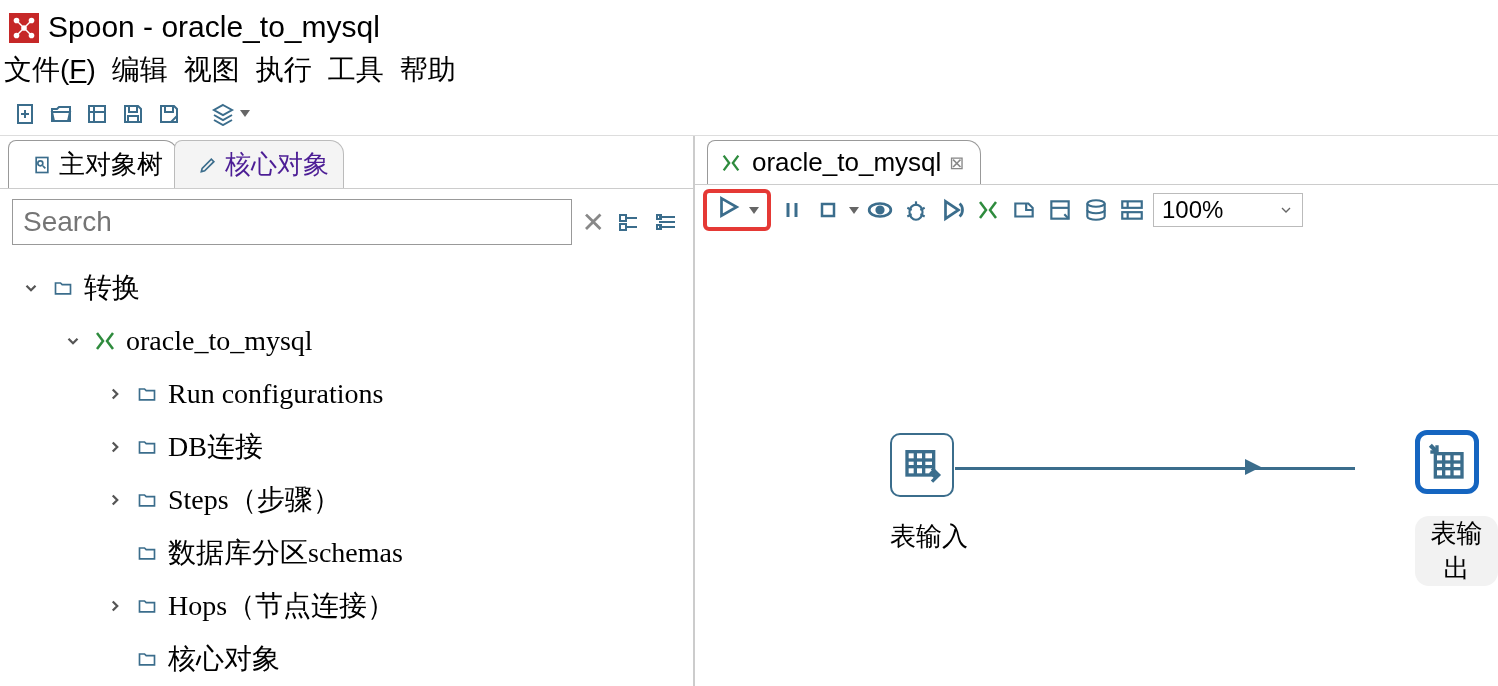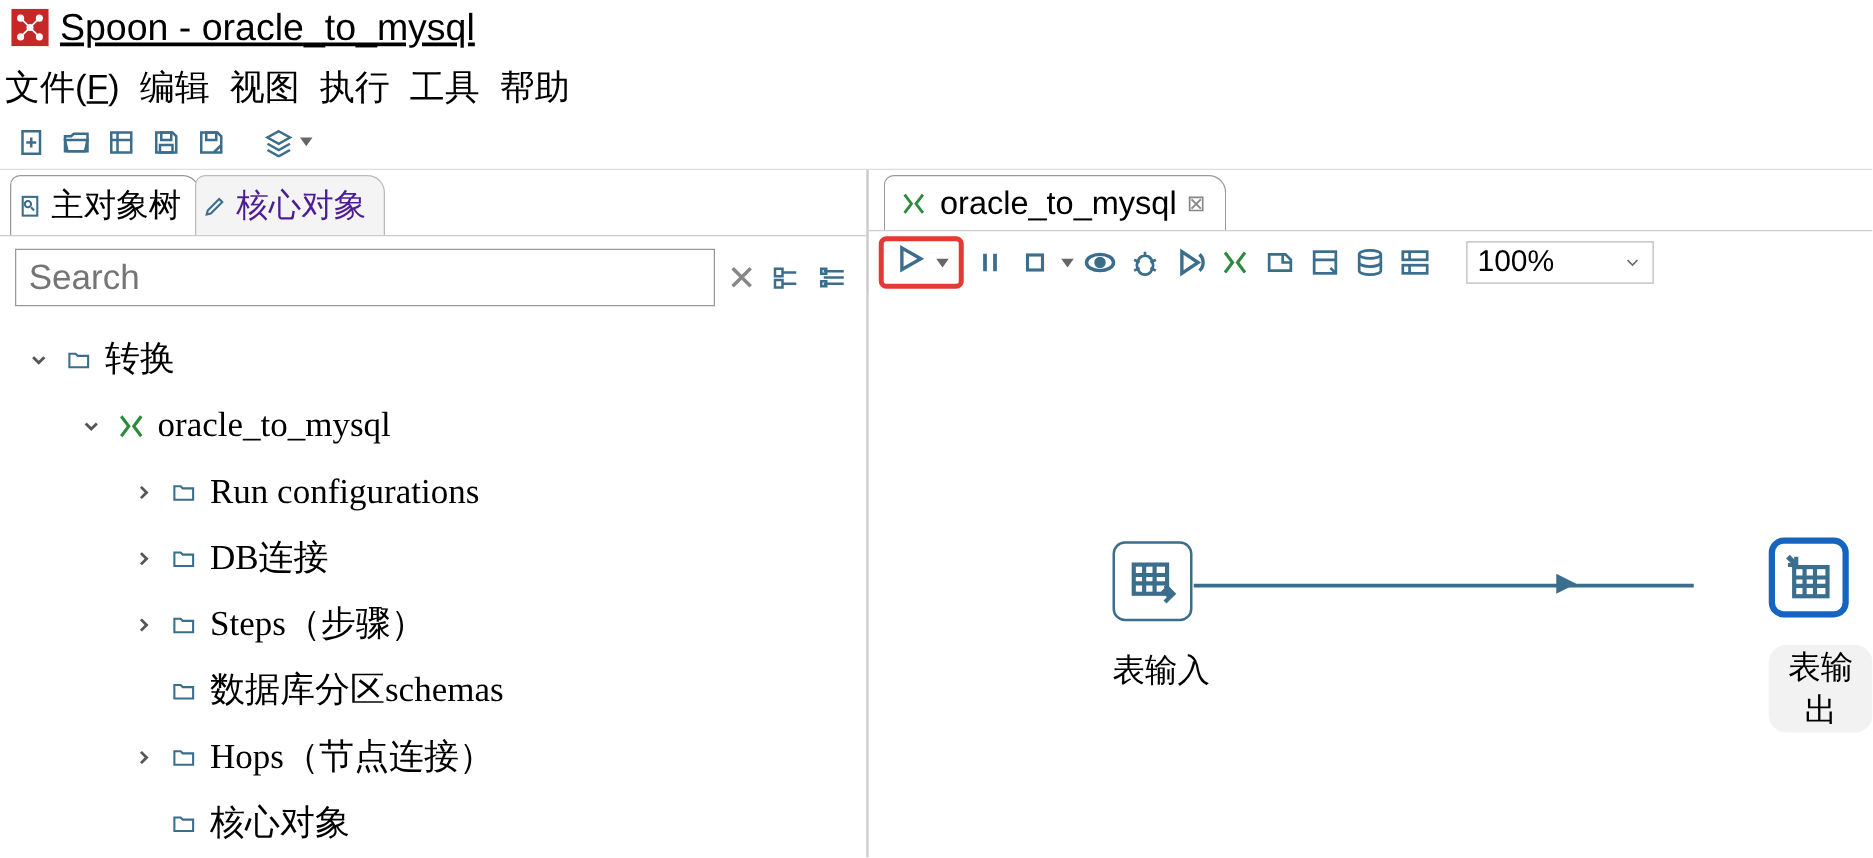--- a/index.html
+++ b/index.html
@@ -7,25 +7,24 @@
     font-family: "Segoe UI", "Microsoft YaHei", sans-serif;
     font-size: 24px;
     background: #fff;
     color: #000;
     width: 1498px;
     height: 686px;
     overflow: hidden;
   }
   .titlebar {
     display: flex;
-    align-items: flex-start;
+    align-items: flex-end;
     padding: 6px 8px 4px 8px;
     height: 48px;
     gap: 8px;
-    text-decoration: underline;
   }
   .titlebar .app-icon {
     width: 32px; height: 32px;
     display:flex;align-items:center;justify-content:center;
   }
   .titlebar-text { font-size: 30px; }
   .menubar {
     display: flex;
     gap: 16px;
     padding: 4px 4px;
@@ -62,21 +61,21 @@
     display:flex;flex-direction:column;
     padding-top: 4px;
   }
   .tabs {
     display:flex;
     padding-left: 8px;
     border-bottom: 1px solid #ccc;
   }
   .tabhdr {
     display:flex;align-items:center;gap:6px;
-    padding: 6px 14px 6px 4px;
+    padding: 6px 14px 6px 22px;
     font-size:26px;
     border: 1px solid #999;
     border-bottom: none;
     border-top-left-radius: 8px;
     border-top-right-radius: 14px;
     margin-right: -4px;
     background:#fff;
     position:relative;
   }
   .tabhdr.inactive { background:#f4f4f4; color:#4c1d95; border-color:#bbb;}
@@ -140,21 +139,21 @@
     display:flex;align-items:center;gap:8px;
     padding:0 8px;height:42px;
   }
   .run-play { color:#3b6d8c; }
   .ct-icon { width:30px;height:30px;display:inline-flex;align-items:center;justify-content:center;color:#3b6d8c;}
   .zoom-box {
     border:1px solid #bbb;
     padding:2px 8px;
     font-size:24px;
     display:flex;align-items:center;gap:40px;
-    min-width:150px;justify-content:space-between;margin-left:20px;
+    min-width:150px;justify-content:space-between;
   }
   .canvas {
     flex:1;position:relative;background:#fff;
   }
   .step {
     position:absolute;display:flex;flex-direction:column;align-items:flex-start;gap:22px;
   }
   .step-box {
     width:64px;height:64px;border:2px solid #3b6d8c;border-radius:10px;
     display:flex;align-items:center;justify-content:center;background:#fff;

